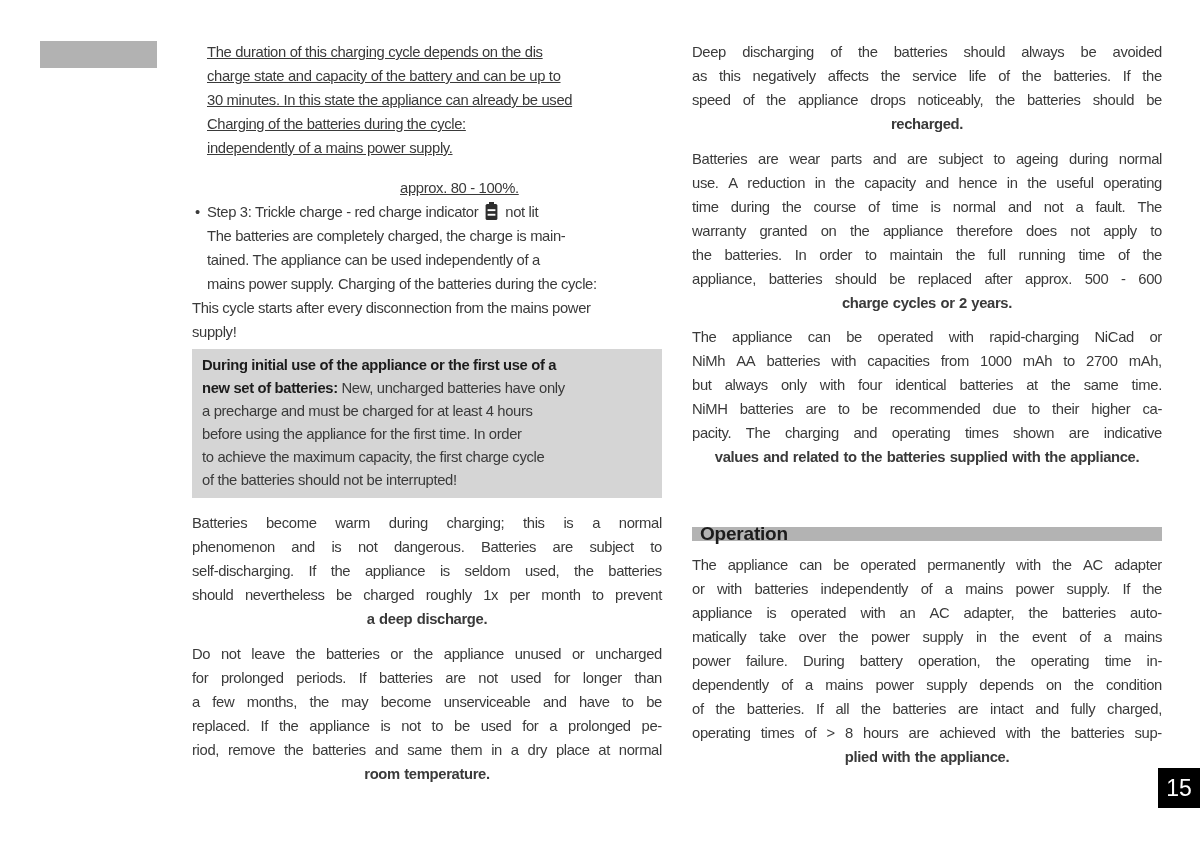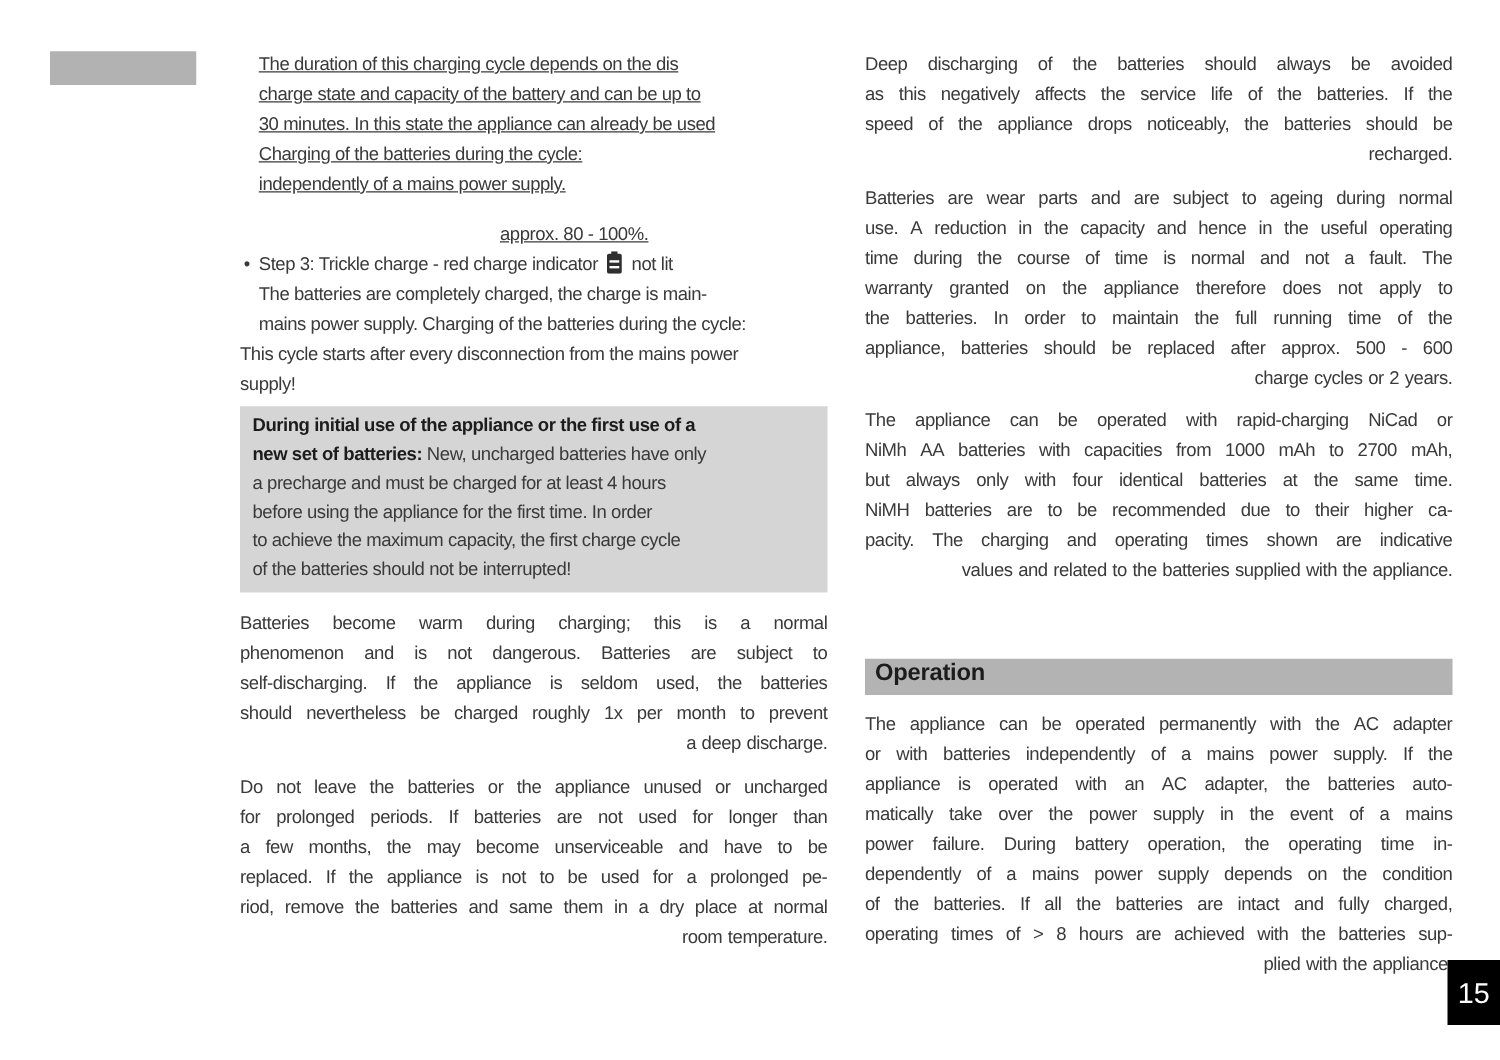--- a/index.html
+++ b/index.html
@@ -35,34 +35,34 @@
     background:var(--box-bg);
     margin-top:5px;
     padding:5px 10px 6px 10px;
     line-height:23px;
   }
   .highlight-box .box-bold{font-weight:bold; color:var(--heading-text);}
   .para{margin-top:11px;}
   .para-first{margin-top:0;}
   .para-after-box{margin-top:13px;}
   .jline{display:flex; justify-content:space-between; flex-wrap:nowrap;}
-  .jline:last-child{justify-content:flex-end; gap:0.30em;}
+  .jline:last-child{justify-content:center; gap:0.30em;font-weight:bold;}
   .section-bar{
     background:var(--bar-bg);
     margin-top:58px;
-    height:29px;
+    height:14px;
     padding-left:8px;
-    display:flex; 
+    display:flex; align-items:center;
   }
   .section-heading{
     font-weight:bold; font-size:19px; color:var(--heading-text); letter-spacing:-0.2px;
   }
   .para-operation{margin-top:12px;}
   .page-number-box{
-    position:absolute; left:1158px; top:768px; width:42px; height:52px;
+    position:absolute; left:1158px; top:768px; width:42px; height:40px;
     background:var(--page-box-bg); color:var(--page-box-text);
     display:flex; align-items:center; justify-content:center;
     font-size:23px; letter-spacing:0;
   }
 </style>
 </head>
 <body>
 
 <div class="tab-marker"></div>
 
@@ -83,20 +83,21 @@
     <span class="bullet-marker">•</span>
     <div class="bullet-content">
       <div class="pline"><span>Step 3: Trickle charge - red charge indicator</span><svg class="battery-icon" width="13" height="18" viewBox="0 0 13 18">
             <rect x="4" y="0" width="5" height="2.4" fill="#2e2e2e"></rect>
             <rect x="0.6" y="2" width="11.8" height="16" rx="1.6" fill="#2e2e2e"></rect>
             <rect x="2.6" y="7.2" width="7.8" height="1.9" fill="#ffffff"></rect>
             <rect x="2.6" y="11.8" width="7.8" height="1.9" fill="#ffffff"></rect>
           </svg><span>not lit</span></div>
       <div>
           <div class="pline">The batteries are completely charged, the charge is main-</div>
+          <div class="pline">tained. The appliance can be used independently of a</div>
           <div class="pline">mains power supply. Charging of the batteries during the cycle:</div>
         </div>
     </div>
   </div>
 
   <div class="cycle-note">
       <div class="pline">This cycle starts after every disconnection from the mains power</div>
       <div class="pline">supply!</div>
     </div>
 

